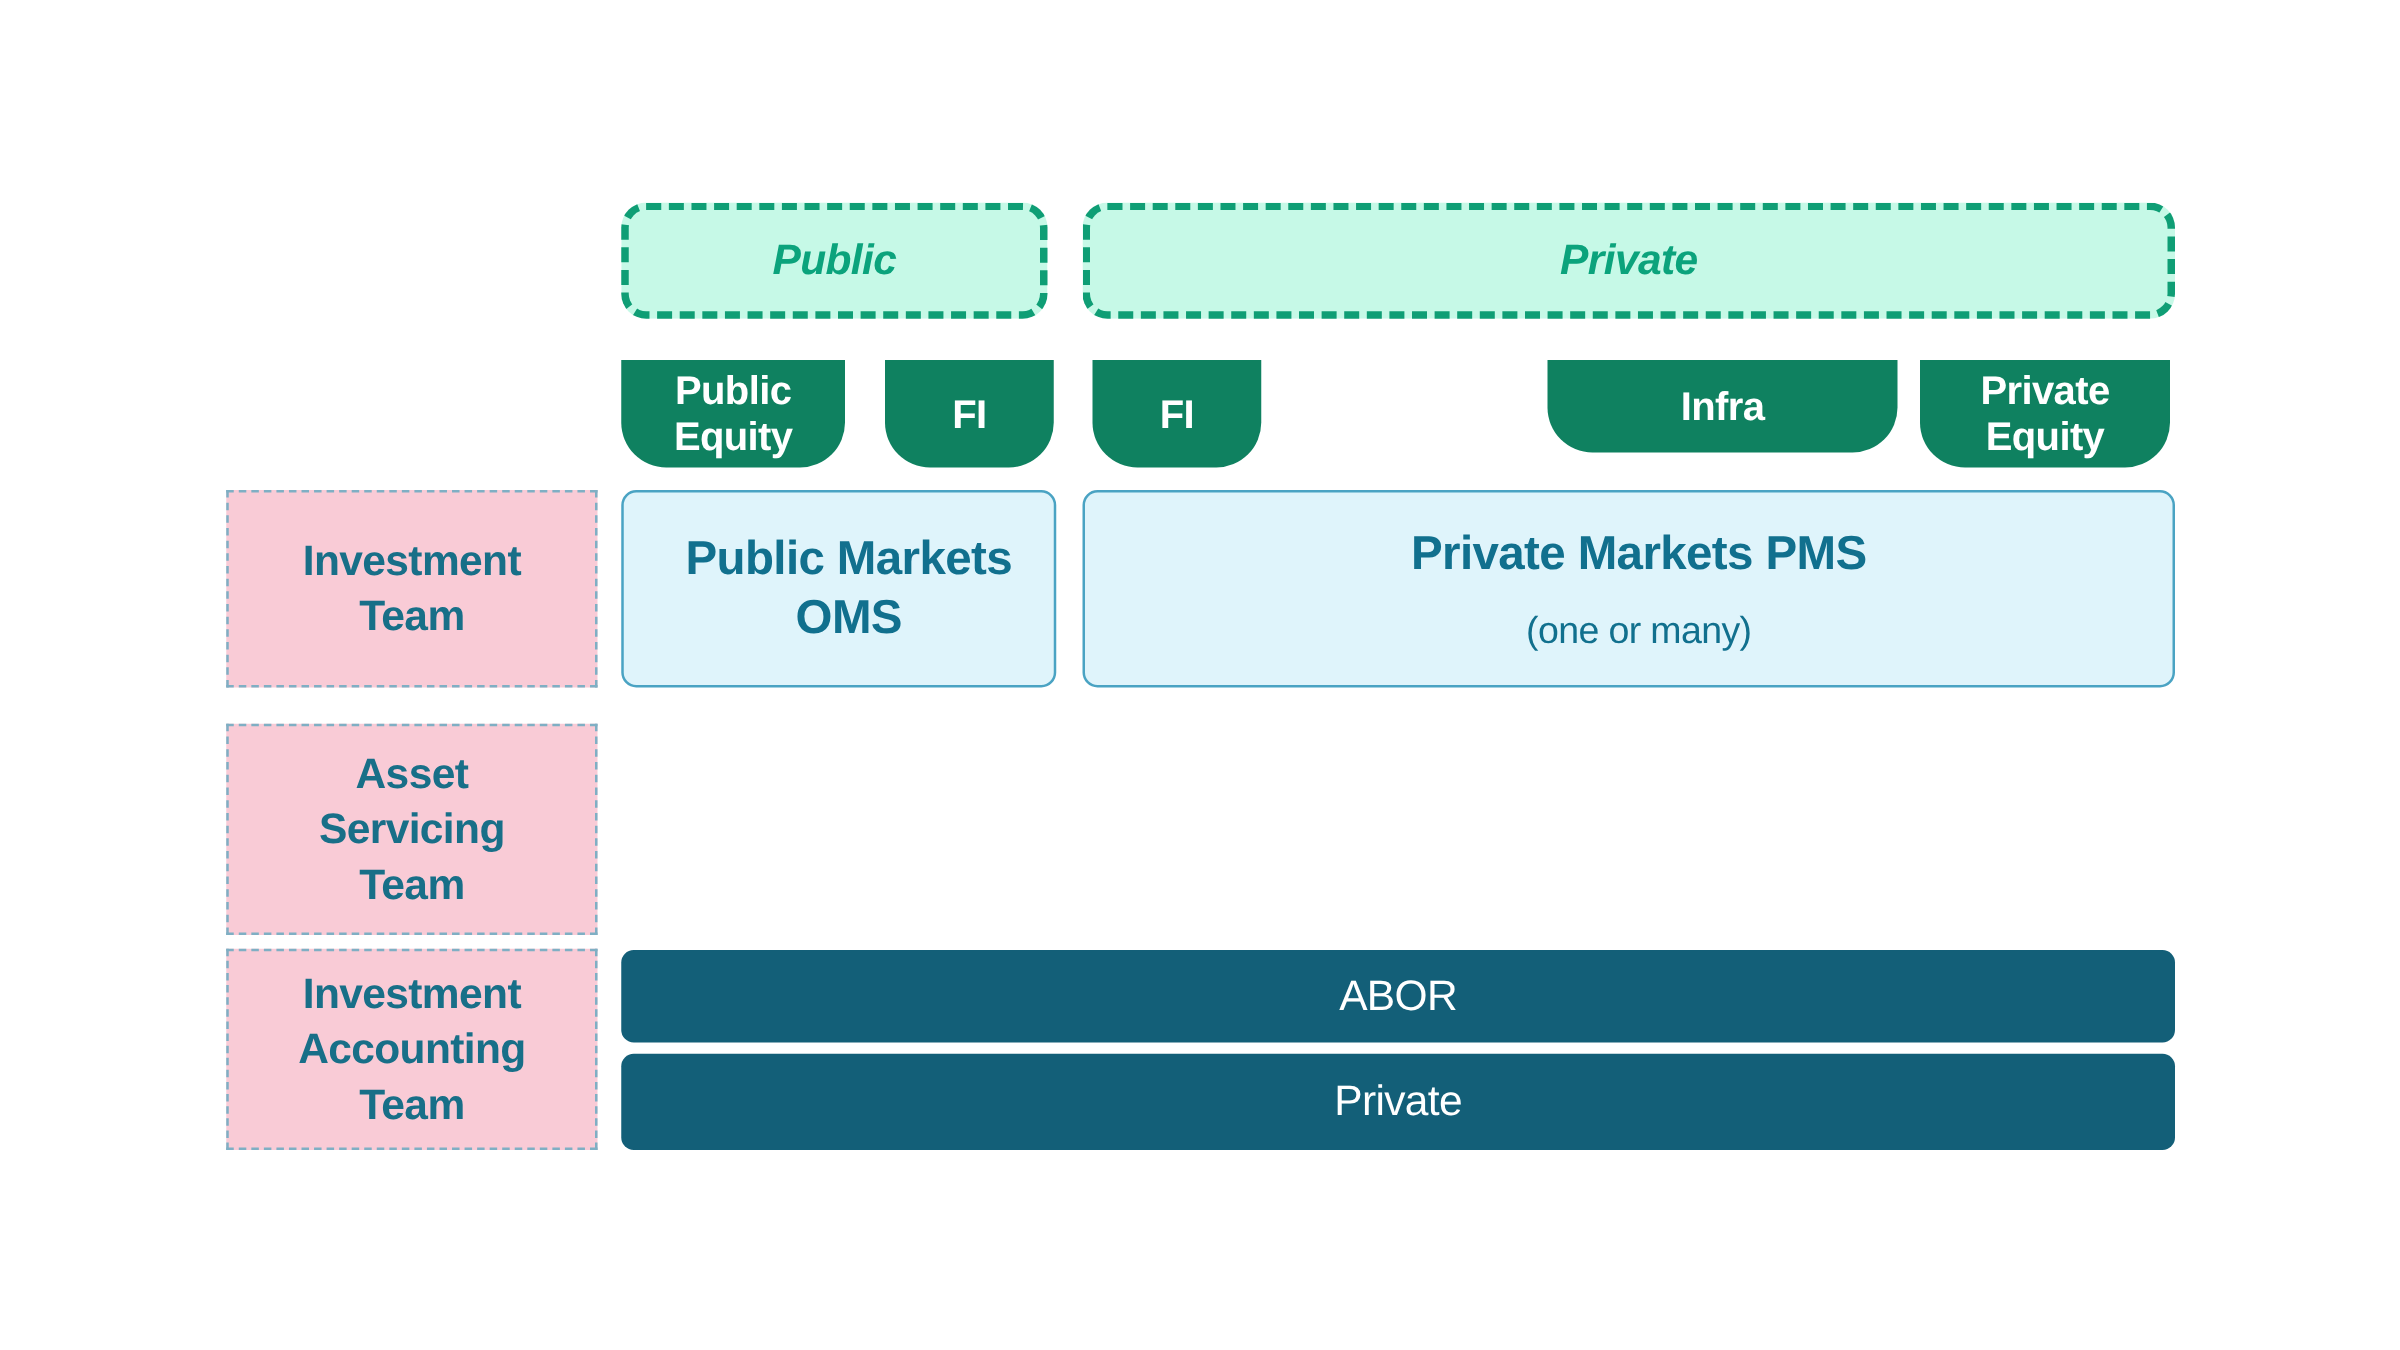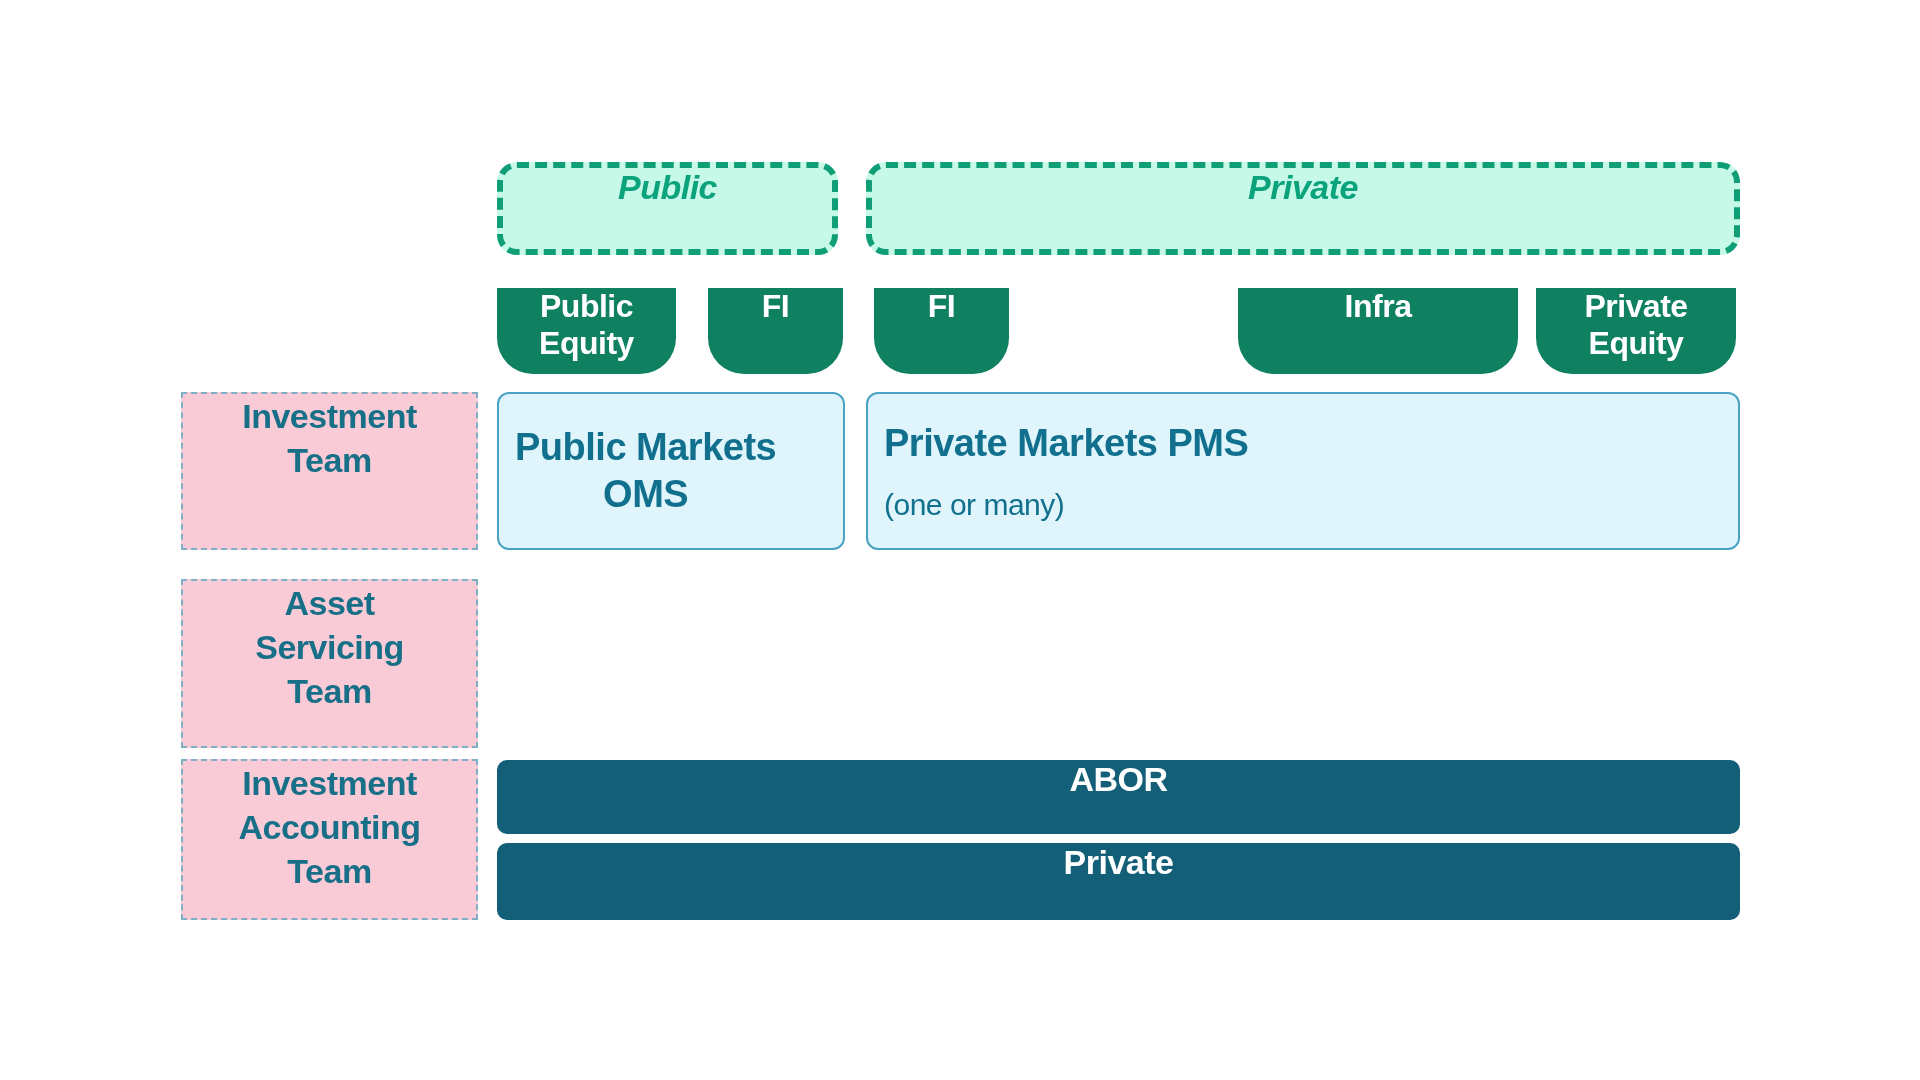--- a/index.html
+++ b/index.html
@@ -8,21 +8,21 @@
     --pink-fill:#f9cbd6; --pink-border:#7fafc4; --team-text:#186f88;
     --blue-fill:#dff4fb; --blue-border:#4aa3c3; --blue-text:#11708e;
     --ibor-fill:#ebf3f8; --ibor-border:#14a750;
     --bar-fill:#135f78; --bar-text:#ffffff;
   }
   html,body{margin:0;padding:0;background:#ffffff;}
   .stage{
     position:relative;width:1920px;height:1080px;background:#ffffff;overflow:hidden;
     font-family:"Liberation Sans", sans-serif;
   }
-  .box{position:absolute;box-sizing:border-box;display:flex;align-items:flex-start;justify-content:center;}
+  .box{position:absolute;box-sizing:border-box;display:flex;align-items:center;justify-content:center;}
   .lbl{white-space:pre-line;text-align:center;letter-spacing:-0.5px;}
 
   
   .mint{
     background:var(--mint-fill);
     border:6px dashed var(--mint-border);
     border-radius:20px;
   }
   .mint .lbl{color:var(--mint-text);font-weight:bold;font-style:italic;font-size:34px;}
 
@@ -57,21 +57,21 @@
     border:10px dashed var(--ibor-border);
     border-radius:32px;
   }
   .ibor .lbl{color:var(--blue-text);font-weight:bold;font-size:38px;}
 
   
   .bar{
     background:var(--bar-fill);
     border-radius:10px;
   }
-  .bar .lbl{color:var(--bar-text);font-weight:bold;font-size:34px;}
+  .bar .lbl{color:var(--bar-text);font-weight:normal;font-size:34px;}
 </style>
 </head>
 <body>
 
 <div class="stage">
 
   <div class="box mint" style="left:497px;top:162px;width:341px;height:93px">
     <span class="lbl">Public</span>
   </div>
   <div class="box mint" style="left:866px;top:162px;width:874px;height:93px">
@@ -81,21 +81,21 @@
   <div class="box tab" style="left:497px;top:288px;width:179px;height:86px">
     <span class="lbl">Public
 Equity</span>
   </div>
   <div class="box tab" style="left:708px;top:288px;width:135px;height:86px">
     <span class="lbl">FI</span>
   </div>
   <div class="box tab" style="left:874px;top:288px;width:135px;height:86px">
     <span class="lbl">FI</span>
   </div>
-  <div class="box tab" style="left:1238px;top:288px;width:280px;height:86px">
+  <div class="box tab" style="left:1238px;top:288px;width:280px;height:74px">
     <span class="lbl">Infra</span>
   </div>
   <div class="box tab" style="left:1536px;top:288px;width:200px;height:86px">
     <span class="lbl">Private
 Equity</span>
   </div>
 
   <div class="box team" style="left:181px;top:392px;width:297px;height:158px">
     <span class="lbl">Investment
 Team</span>

